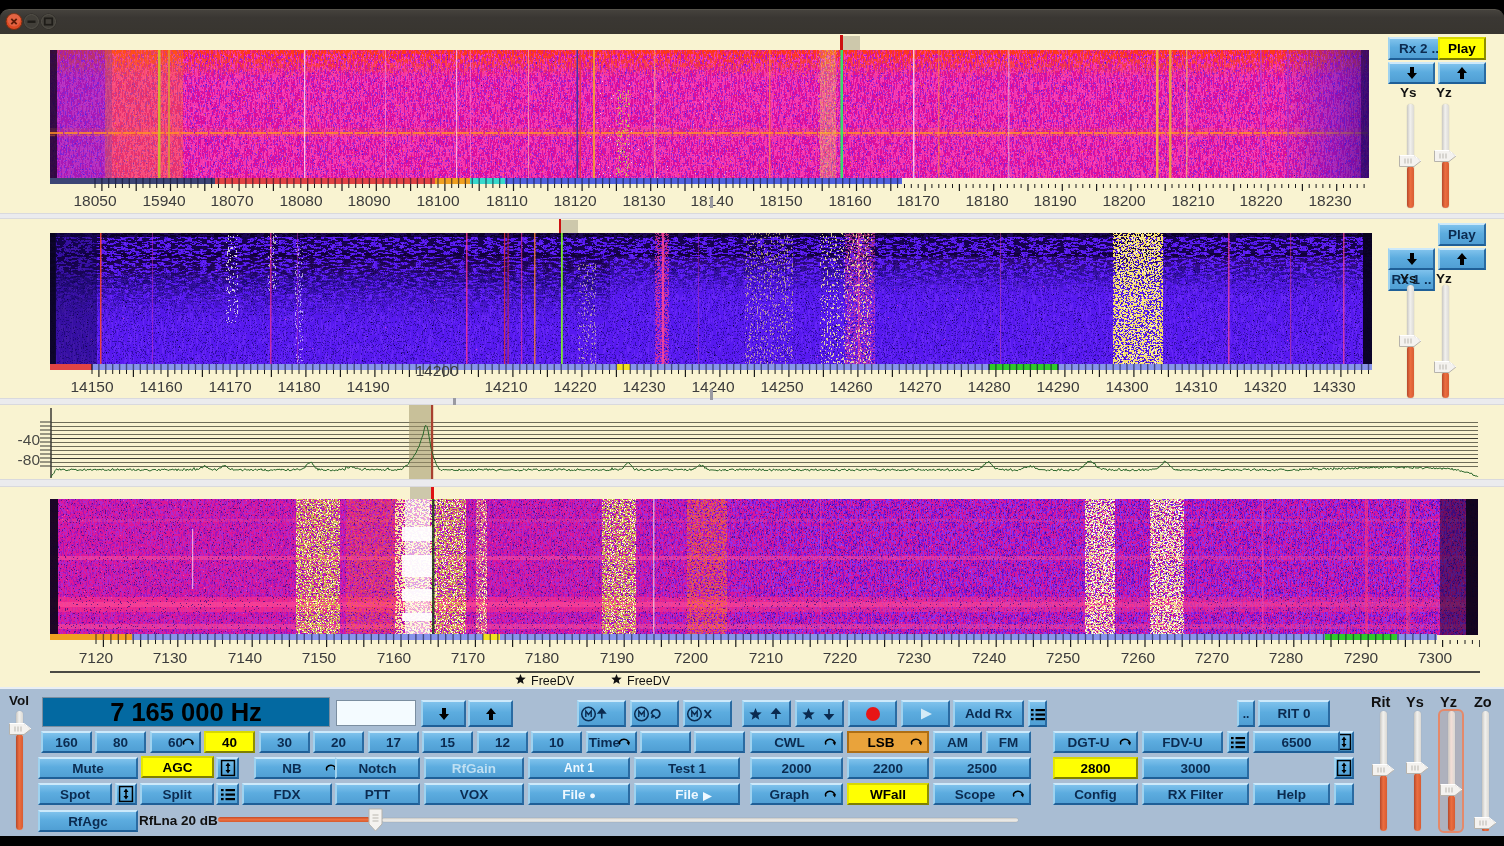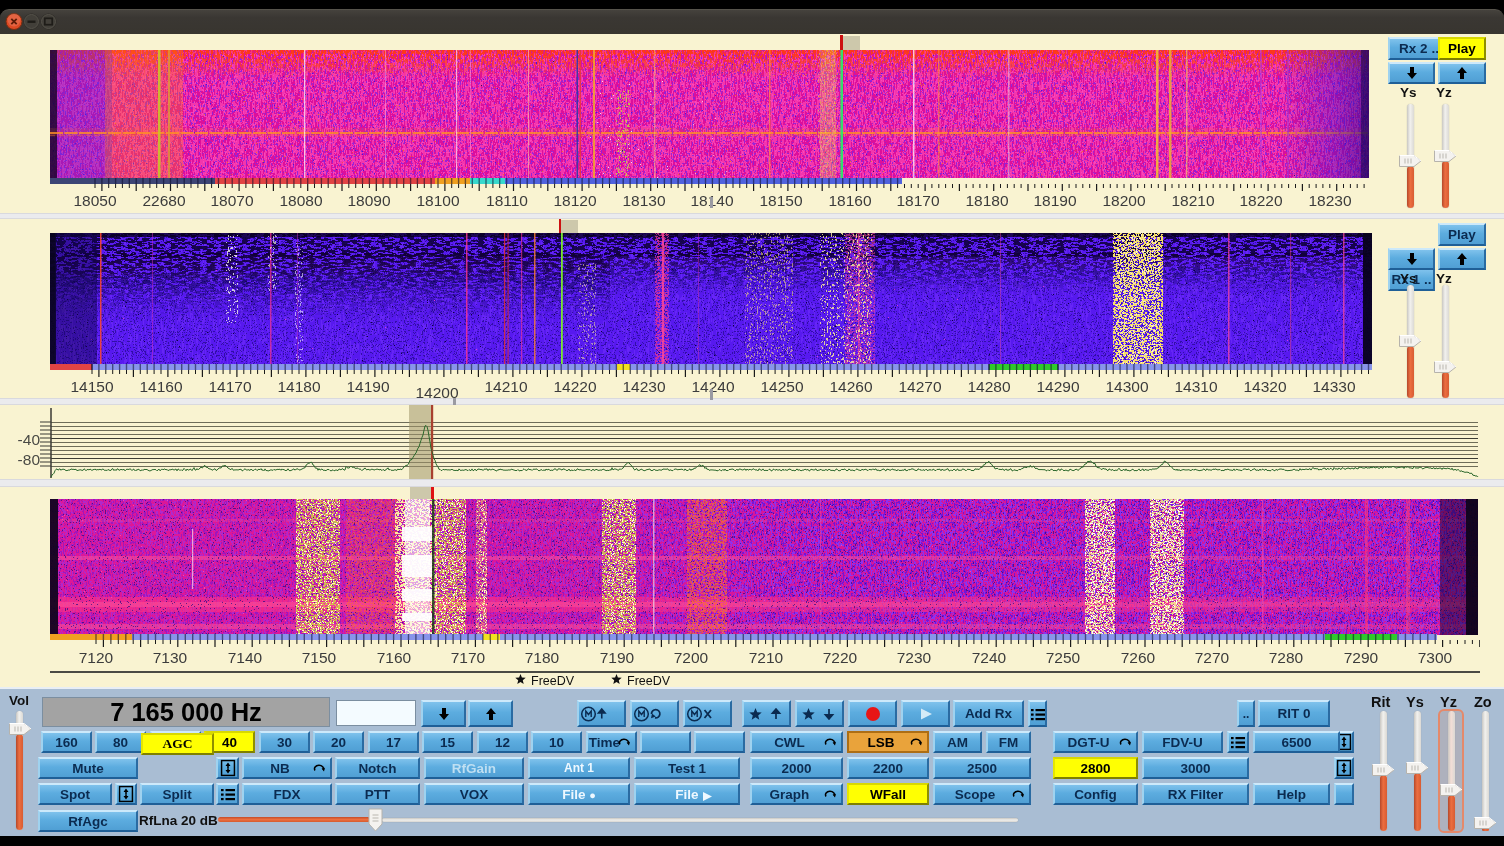--- a/index.html
+++ b/index.html
@@ -517,21 +517,21 @@
       <rect x="812.6" y="0" width="1.4" height="6" fill="rgba(10,10,40,0.55)"></rect>
       <rect x="819.5" y="0" width="1.4" height="6" fill="rgba(10,10,40,0.55)"></rect>
       <rect x="826.3" y="0" width="1.4" height="6" fill="rgba(10,10,40,0.55)"></rect>
       <rect x="833.2" y="0" width="1.4" height="6" fill="rgba(10,10,40,0.55)"></rect>
       <rect x="840.1" y="0" width="1.4" height="6" fill="rgba(10,10,40,0.55)"></rect>
       <rect x="846.9" y="0" width="1.4" height="6" fill="rgba(10,10,40,0.55)"></rect>
       <path d="M45.0 6V10M58.7 6V10M65.6 6V10M72.4 6V10M79.3 6V10M93.0 6V10M99.9 6V10M106.7 6V10M113.6 6V10M127.3 6V10M134.2 6V10M141.0 6V10M147.9 6V10M161.6 6V10M168.5 6V10M175.3 6V10M182.2 6V10M195.9 6V10M202.8 6V10M209.6 6V10M216.5 6V10M230.2 6V10M237.1 6V10M243.9 6V10M250.8 6V10M264.5 6V10M271.4 6V10M278.2 6V10M285.1 6V10M298.8 6V10M305.7 6V10M312.5 6V10M319.4 6V10M333.1 6V10M340.0 6V10M346.8 6V10M353.7 6V10M367.4 6V10M374.3 6V10M381.1 6V10M388.0 6V10M401.7 6V10M408.6 6V10M415.4 6V10M422.3 6V10M436.0 6V10M442.9 6V10M449.7 6V10M456.6 6V10M470.3 6V10M477.2 6V10M484.0 6V10M490.9 6V10M504.6 6V10M511.5 6V10M518.3 6V10M525.2 6V10M538.9 6V10M545.8 6V10M552.6 6V10M559.5 6V10M573.2 6V10M580.1 6V10M586.9 6V10M593.8 6V10M607.5 6V10M614.4 6V10M621.2 6V10M628.1 6V10M641.8 6V10M648.7 6V10M655.5 6V10M662.4 6V10M676.1 6V10M683.0 6V10M689.8 6V10M696.7 6V10M710.4 6V10M717.3 6V10M724.1 6V10M731.0 6V10M744.7 6V10M751.6 6V10M758.4 6V10M765.3 6V10M779.0 6V10M785.9 6V10M792.7 6V10M799.6 6V10M813.3 6V10M820.2 6V10M827.0 6V10M833.9 6V10M847.6 6V10M854.5 6V10M861.3 6V10M868.2 6V10M881.9 6V10M888.8 6V10M895.6 6V10M902.5 6V10M916.2 6V10M923.1 6V10M929.9 6V10M936.8 6V10M950.5 6V10M957.4 6V10M964.2 6V10M971.1 6V10M984.8 6V10M991.7 6V10M998.5 6V10M1005.4 6V10M1019.1 6V10M1026.0 6V10M1032.8 6V10M1039.7 6V10M1053.4 6V10M1060.3 6V10M1067.1 6V10M1074.0 6V10M1087.7 6V10M1094.6 6V10M1101.4 6V10M1108.3 6V10M1122.0 6V10M1128.9 6V10M1135.7 6V10M1142.6 6V10M1156.3 6V10M1163.2 6V10M1170.0 6V10M1176.9 6V10M1190.6 6V10M1197.5 6V10M1204.3 6V10M1211.2 6V10M1224.9 6V10M1231.8 6V10M1238.6 6V10M1245.5 6V10M1259.2 6V10M1266.1 6V10M1272.9 6V10M1279.8 6V10M1293.5 6V10M1300.4 6V10M1307.2 6V10M1314.1 6V10" stroke="#1a1a1a" stroke-width="1"></path>
       <path d="M51.9 6V13M86.2 6V13M120.5 6V13M154.8 6V13M189.1 6V13M223.4 6V13M257.7 6V13M292.0 6V13M326.3 6V13M360.6 6V13M394.9 6V13M429.2 6V13M463.5 6V13M497.8 6V13M532.1 6V13M566.4 6V13M600.7 6V13M635.0 6V13M669.3 6V13M703.6 6V13M737.9 6V13M772.2 6V13M806.5 6V13M840.8 6V13M875.1 6V13M909.4 6V13M943.7 6V13M978.0 6V13M1012.3 6V13M1046.6 6V13M1080.9 6V13M1115.2 6V13M1149.5 6V13M1183.8 6V13M1218.1 6V13M1252.4 6V13M1286.7 6V13" stroke="#1a1a1a" stroke-width="1.2"></path>
     </svg>
     <div class="flabel" style="left:70px;top:192px;width:50px;text-align:center">18050</div>
-    <div class="flabel" style="left:139px;top:192px;width:50px;text-align:center">22680</div>
+    <div class="flabel" style="left:139px;top:192px;width:50px;text-align:center">15940</div>
     <div class="flabel" style="left:207px;top:192px;width:50px;text-align:center">18070</div>
     <div class="flabel" style="left:276px;top:192px;width:50px;text-align:center">18080</div>
     <div class="flabel" style="left:344px;top:192px;width:50px;text-align:center">18090</div>
     <div class="flabel" style="left:413px;top:192px;width:50px;text-align:center">18100</div>
     <div class="flabel" style="left:482px;top:192px;width:50px;text-align:center">18110</div>
     <div class="flabel" style="left:550px;top:192px;width:50px;text-align:center">18120</div>
     <div class="flabel" style="left:619px;top:192px;width:50px;text-align:center">18130</div>
     <div class="flabel" style="left:687px;top:192px;width:50px;text-align:center">18140</div>
     <div class="flabel" style="left:756px;top:192px;width:50px;text-align:center">18150</div>
     <div class="flabel" style="left:825px;top:192px;width:50px;text-align:center">18160</div>
@@ -739,21 +739,21 @@
       <rect x="1310.9" y="0" width="1.4" height="6" fill="rgba(10,10,40,0.55)"></rect>
       <rect x="1317.8" y="0" width="1.4" height="6" fill="rgba(10,10,40,0.55)"></rect>
       <path d="M42.0 6V10M55.8 6V10M62.7 6V10M69.6 6V10M76.5 6V10M90.3 6V10M97.2 6V10M104.1 6V10M111.0 6V10M124.8 6V10M131.7 6V10M138.6 6V10M145.5 6V10M159.3 6V10M166.2 6V10M173.1 6V10M180.0 6V10M193.8 6V10M200.7 6V10M207.6 6V10M214.5 6V10M228.3 6V10M235.2 6V10M242.1 6V10M249.0 6V10M262.8 6V10M269.7 6V10M276.6 6V10M283.5 6V10M297.3 6V10M304.2 6V10M311.1 6V10M318.0 6V10M331.8 6V10M338.7 6V10M345.6 6V10M352.5 6V10M366.3 6V10M373.2 6V10M380.1 6V10M387.0 6V10M400.8 6V10M407.7 6V10M414.6 6V10M421.5 6V10M435.3 6V10M442.2 6V10M449.1 6V10M456.0 6V10M469.8 6V10M476.7 6V10M483.6 6V10M490.5 6V10M504.3 6V10M511.2 6V10M518.1 6V10M525.0 6V10M538.8 6V10M545.7 6V10M552.6 6V10M559.5 6V10M573.3 6V10M580.2 6V10M587.1 6V10M594.0 6V10M607.8 6V10M614.7 6V10M621.6 6V10M628.5 6V10M642.3 6V10M649.2 6V10M656.1 6V10M663.0 6V10M676.8 6V10M683.7 6V10M690.6 6V10M697.5 6V10M711.3 6V10M718.2 6V10M725.1 6V10M732.0 6V10M745.8 6V10M752.7 6V10M759.6 6V10M766.5 6V10M780.3 6V10M787.2 6V10M794.1 6V10M801.0 6V10M814.8 6V10M821.7 6V10M828.6 6V10M835.5 6V10M849.3 6V10M856.2 6V10M863.1 6V10M870.0 6V10M883.8 6V10M890.7 6V10M897.6 6V10M904.5 6V10M918.3 6V10M925.2 6V10M932.1 6V10M939.0 6V10M952.8 6V10M959.7 6V10M966.6 6V10M973.5 6V10M987.3 6V10M994.2 6V10M1001.1 6V10M1008.0 6V10M1021.8 6V10M1028.7 6V10M1035.6 6V10M1042.5 6V10M1056.3 6V10M1063.2 6V10M1070.1 6V10M1077.0 6V10M1090.8 6V10M1097.7 6V10M1104.6 6V10M1111.5 6V10M1125.3 6V10M1132.2 6V10M1139.1 6V10M1146.0 6V10M1159.8 6V10M1166.7 6V10M1173.6 6V10M1180.5 6V10M1194.3 6V10M1201.2 6V10M1208.1 6V10M1215.0 6V10M1228.8 6V10M1235.7 6V10M1242.6 6V10M1249.5 6V10M1263.3 6V10M1270.2 6V10M1277.1 6V10M1284.0 6V10M1297.8 6V10M1304.7 6V10M1311.6 6V10M1318.5 6V10" stroke="#1a1a1a" stroke-width="1"></path>
       <path d="M48.9 6V13M83.4 6V13M117.9 6V13M152.4 6V13M186.9 6V13M221.4 6V13M255.9 6V13M290.4 6V13M324.9 6V13M359.4 6V13M393.9 6V13M428.4 6V13M462.9 6V13M497.4 6V13M531.9 6V13M566.4 6V13M600.9 6V13M635.4 6V13M669.9 6V13M704.4 6V13M738.9 6V13M773.4 6V13M807.9 6V13M842.4 6V13M876.9 6V13M911.4 6V13M945.9 6V13M980.4 6V13M1014.9 6V13M1049.4 6V13M1083.9 6V13M1118.4 6V13M1152.9 6V13M1187.4 6V13M1221.9 6V13M1256.4 6V13M1290.9 6V13" stroke="#1a1a1a" stroke-width="1.2"></path>
     </svg>
     <div class="flabel" style="left:67px;top:378px;width:50px;text-align:center">14150</div>
     <div class="flabel" style="left:136px;top:378px;width:50px;text-align:center">14160</div>
     <div class="flabel" style="left:205px;top:378px;width:50px;text-align:center">14170</div>
     <div class="flabel" style="left:274px;top:378px;width:50px;text-align:center">14180</div>
     <div class="flabel" style="left:343px;top:378px;width:50px;text-align:center">14190</div>
-    <div class="flabel" style="left:412px;top:384px;width:50px;text-align:center">14200</div>
+    <div class="flabel" style="left:412px;top:362px;width:50px;text-align:center">14200</div>
     <div class="flabel" style="left:481px;top:378px;width:50px;text-align:center">14210</div>
     <div class="flabel" style="left:550px;top:378px;width:50px;text-align:center">14220</div>
     <div class="flabel" style="left:619px;top:378px;width:50px;text-align:center">14230</div>
     <div class="flabel" style="left:688px;top:378px;width:50px;text-align:center">14240</div>
     <div class="flabel" style="left:757px;top:378px;width:50px;text-align:center">14250</div>
     <div class="flabel" style="left:826px;top:378px;width:50px;text-align:center">14260</div>
     <div class="flabel" style="left:895px;top:378px;width:50px;text-align:center">14270</div>
     <div class="flabel" style="left:964px;top:378px;width:50px;text-align:center">14280</div>
     <div class="flabel" style="left:1033px;top:378px;width:50px;text-align:center">14290</div>
     <div class="flabel" style="left:1102px;top:378px;width:50px;text-align:center">14300</div>
@@ -1099,21 +1099,21 @@
     <div style="position:absolute;left:16.0px;top:734px;width:7px;height:96px;background:linear-gradient(90deg,#b5482a,#ec6e40 45%,#d85c32);border-radius:4px"></div>
     <svg style="position:absolute;left:7.5px;top:722px" width="25" height="14" viewBox="0 0 25 14">
       <path d="M1.5 1.5 L16 1.5 L23 7 L16 12.5 L1.5 12.5 Z" fill="#f4f2ef" stroke="#b6b3ac" stroke-width="1"></path>
       <path d="M1.5 1.5 L16 1.5 L23 7" fill="none" stroke="#fff" stroke-width="1"></path>
       <g stroke="#b9b6af" stroke-width="1">
         <line x1="7" y1="4.5" x2="7" y2="9.5"></line>
         <line x1="10" y1="4.5" x2="10" y2="9.5"></line>
         <line x1="13" y1="4.5" x2="13" y2="9.5"></line>
       </g>
     </svg>
-    <div class="abs" style="left:42px;top:697px;width:288px;height:30px;background:#a3a3a3;border:1px solid #7b8ea0;box-sizing:border-box;display:flex;align-items:center;justify-content:center;font-size:25.5px;font-weight:bold;color:#000">7 165 000 Hz</div>
+    <div class="abs" style="left:42px;top:697px;width:288px;height:30px;background:#0369a1;border:1px solid #7b8ea0;box-sizing:border-box;display:flex;align-items:center;justify-content:center;font-size:25.5px;font-weight:bold;color:#000">7 165 000 Hz</div>
     <div class="abs" style="left:336px;top:700px;width:80px;height:26px;background:#f4fbff;border:1px solid #7b8ea0;box-sizing:border-box"></div>
     <div class="b" style="left:421px;top:700px;width:45px;height:27px;">
       <span style="font-size:13px"></span>
       <svg width="14" height="14" viewBox="0 0 14 14" style="position:absolute;left:50%;top:50%;transform:translate(-50%,-50%)">
         <path d="M7 13 L12 7 L9 7 L9 1 L5 1 L5 7 L2 7 Z" fill="#000"></path>
       </svg>
     </div>
     <div class="b" style="left:468px;top:700px;width:45px;height:27px;">
       <span style="font-size:13px"></span>
       <svg width="14" height="14" viewBox="0 0 14 14" style="position:absolute;left:50%;top:50%;transform:translate(-50%,-50%)">
@@ -1284,32 +1284,32 @@
       <span style="font-size:13px"></span>
       <svg width="15" height="17" viewBox="0 0 15 17" style="position:absolute;left:50%;top:50%;transform:translate(-50%,-50%)">
         <rect x="1" y="1" width="13" height="15" fill="none" stroke="#000" stroke-width="1.6"></rect>
         <path d="M7.5 3 L10 6.5 L8.3 6.5 L8.3 9 L6.7 9 L6.7 6.5 L5 6.5 Z" fill="#000"></path>
         <path d="M7.5 14 L10 10.5 L8.3 10.5 L8.3 9 L6.7 9 L6.7 10.5 L5 10.5 Z" fill="#000"></path>
       </svg>
     </div>
     <div class="b" style="left:38px;top:757px;width:100px;height:22px;">
       <span style="font-size:13.5px">Mute</span>
     </div>
-    <div class="b y" style="left:141px;top:733px;width:73px;height:22px;font-family:Liberation Serif, serif;">
+    <div class="b y" style="left:141px;top:756px;width:73px;height:22px;">
       <span style="font-size:13.5px">AGC</span>
     </div>
     <div class="b" style="left:216px;top:757px;width:23px;height:22px;">
       <span style="font-size:13px"></span>
       <svg width="15" height="17" viewBox="0 0 15 17" style="position:absolute;left:50%;top:50%;transform:translate(-50%,-50%)">
         <rect x="1" y="1" width="13" height="15" fill="none" stroke="#000" stroke-width="1.6"></rect>
         <path d="M7.5 3 L10 6.5 L8.3 6.5 L8.3 9 L6.7 9 L6.7 6.5 L5 6.5 Z" fill="#000"></path>
         <path d="M7.5 14 L10 10.5 L8.3 10.5 L8.3 9 L6.7 9 L6.7 10.5 L5 10.5 Z" fill="#000"></path>
       </svg>
     </div>
-    <div class="b" style="left:242px;top:757px;width:90px;height:22px;padding-right:14px;">
+    <div class="b" style="left:254px;top:757px;width:90px;height:22px;padding-right:14px;">
       <span style="font-size:13.5px">NB</span>
       <svg width="13" height="11" viewBox="0 0 13 11" style="position:absolute;right:4px;top:50%;margin-top:-5px">
         <path d="M2 7.5 A4.5 3.6 0 1 1 10.2 7.2" fill="none" stroke="#000" stroke-width="1.5"></path>
         <path d="M11.9 4.8 L8.6 5.6 L11 8.4 Z" fill="#000"></path>
       </svg>
     </div>
     <div class="b" style="left:335px;top:757px;width:85px;height:22px;">
       <span style="font-size:13.5px">Notch</span>
     </div>
     <div class="b dis" style="left:424px;top:757px;width:100px;height:22px;">

